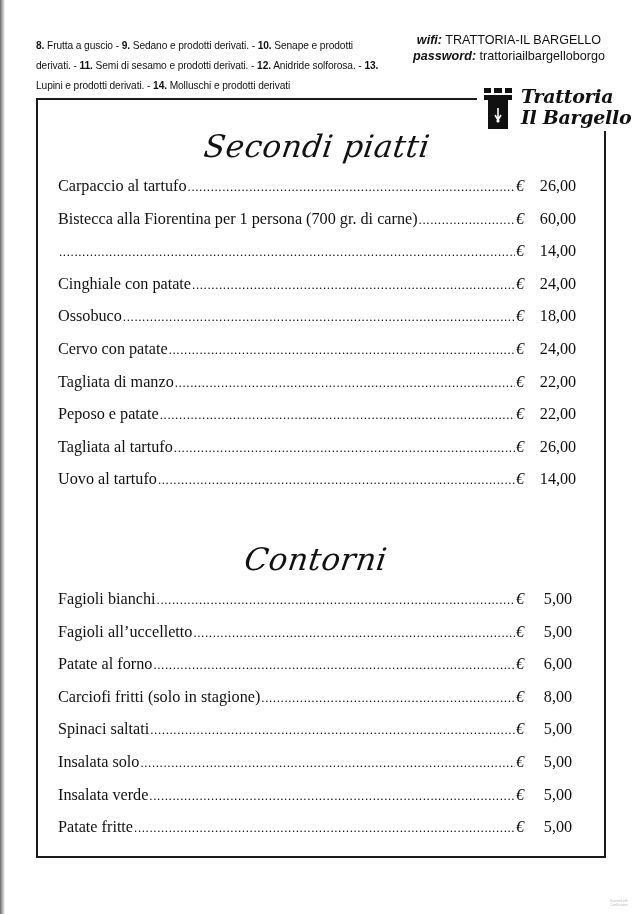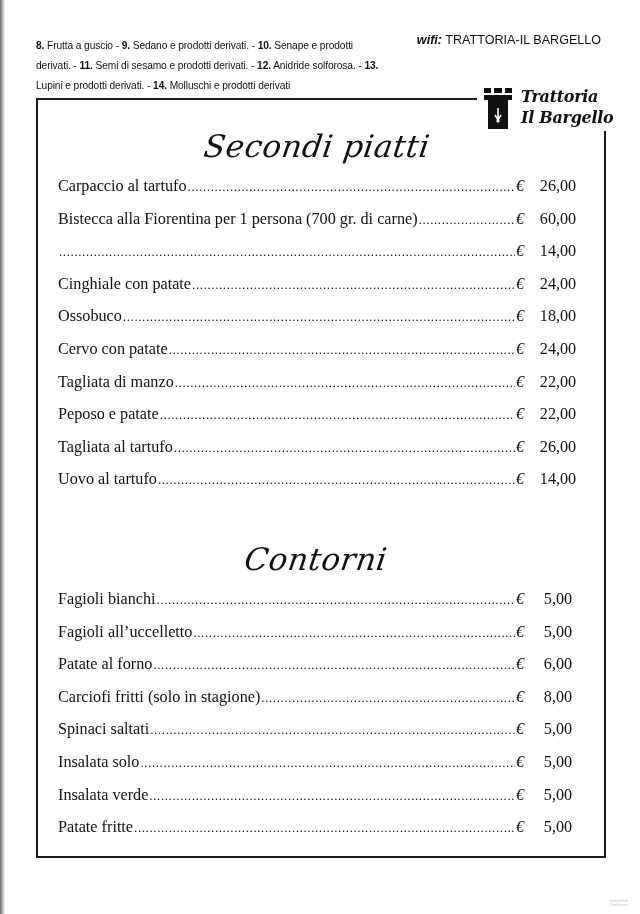--- a/index.html
+++ b/index.html
@@ -31,21 +31,21 @@
     .frame-left { left: 36px; top: 98px; width: 2px; height: 760px; }
     .frame-bottom { left: 36px; top: 856px; width: 570px; height: 2px; }
     .frame-right { left: 604px; top: 131px; width: 2px; height: 727px; }
 
     
     .logo { position: absolute; left: 483px; top: 86px; width: 130px; height: 48px; }
     .logo svg { position: absolute; left: 0; top: 0; }
     .logo-text {
       position: absolute; left: 38px; top: 0px;
       font-family: "DejaVu Serif", serif; font-style: italic; font-weight: bold;
-      font-size: 16px; line-height: 21px; color: #111; letter-spacing: -0.3px;
+      font-size: 19px; line-height: 21px; color: #111; letter-spacing: -0.3px;
       white-space: nowrap;
     }
 
     .section-title {
       position: absolute; left: 0; width: 640px; text-align: center;
       font-family: "DejaVu Serif", serif; font-style: italic;
       font-size: 31px; color: #111; letter-spacing: 0.5px;
       transform: skewX(-8deg);
     }
     .title-secondi { top: 128px; left: -3px; }
@@ -81,20 +81,21 @@
 <body>
 
 <div class="scan-shadow"></div>
 
 <div class="allergens">
   <b>8.</b><span> Frutta a guscio - </span><b>9.</b><span> Sedano e prodotti derivati. - </span><b>10.</b><span> Senape e prodotti derivati. - </span><b>11.</b><span> Semi di sesamo e prodotti derivati. - </span><b>12.</b><span> Anidride solforosa. - </span><b>13.</b><span> Lupini e prodotti derivati. - </span><b>14.</b><span> Molluschi e prodotti derivati</span>
 </div>
 
 <div class="wifi">
   <div><span class="lbl">wifi:</span><span> TRATTORIA-IL BARGELLO</span></div>
+  <div><span class="lbl">password:</span><span> trattoriailbargelloborgo</span></div>
 </div>
 
 <div class="line frame-top"></div>
 <div class="line frame-left"></div>
 <div class="line frame-bottom"></div>
 <div class="line frame-right"></div>
 
 <div class="logo">
   <svg width="30" height="44" viewBox="0 0 30 44">
     <rect x="1" y="2" width="7" height="5" fill="#111"></rect>

